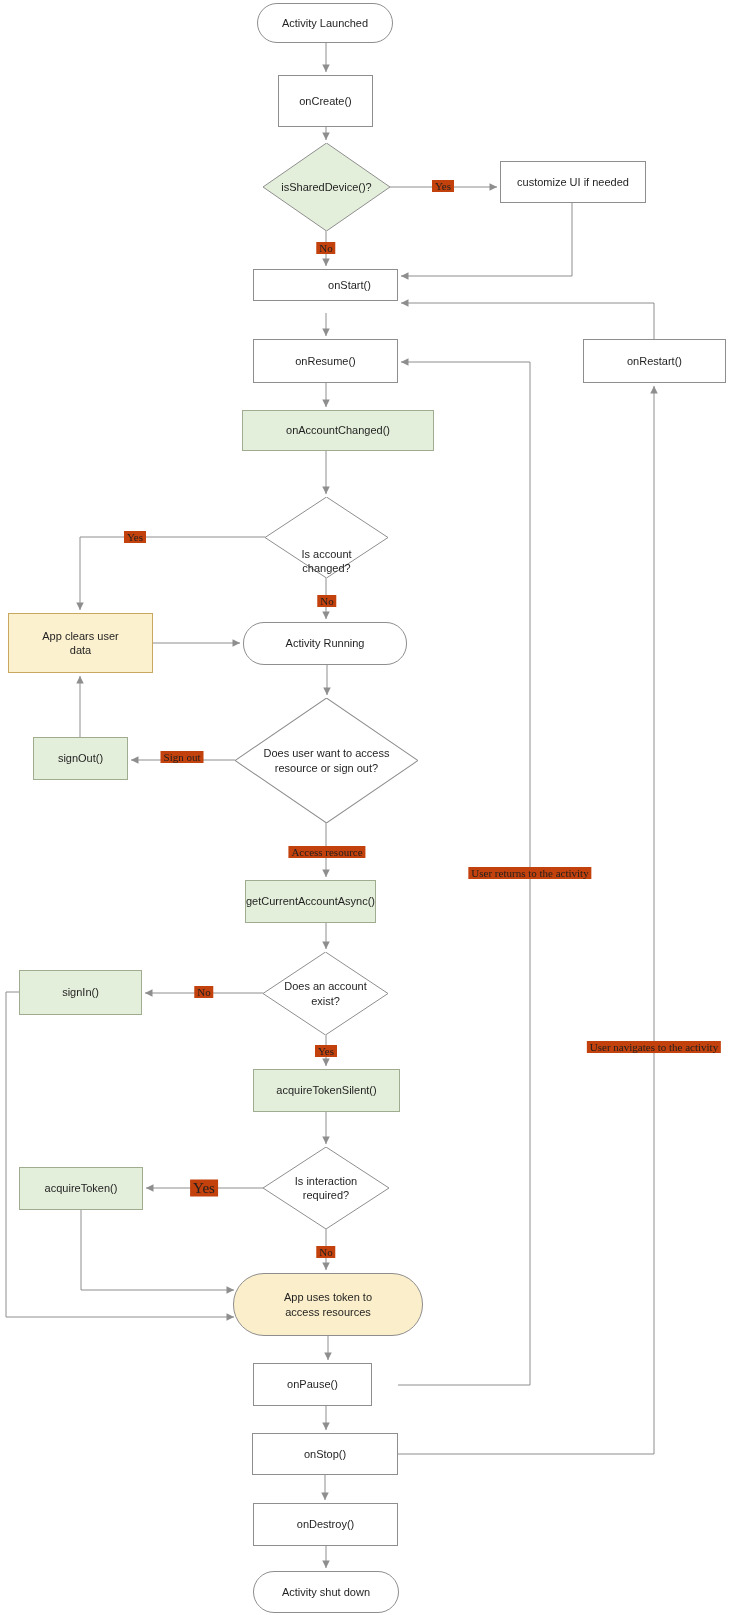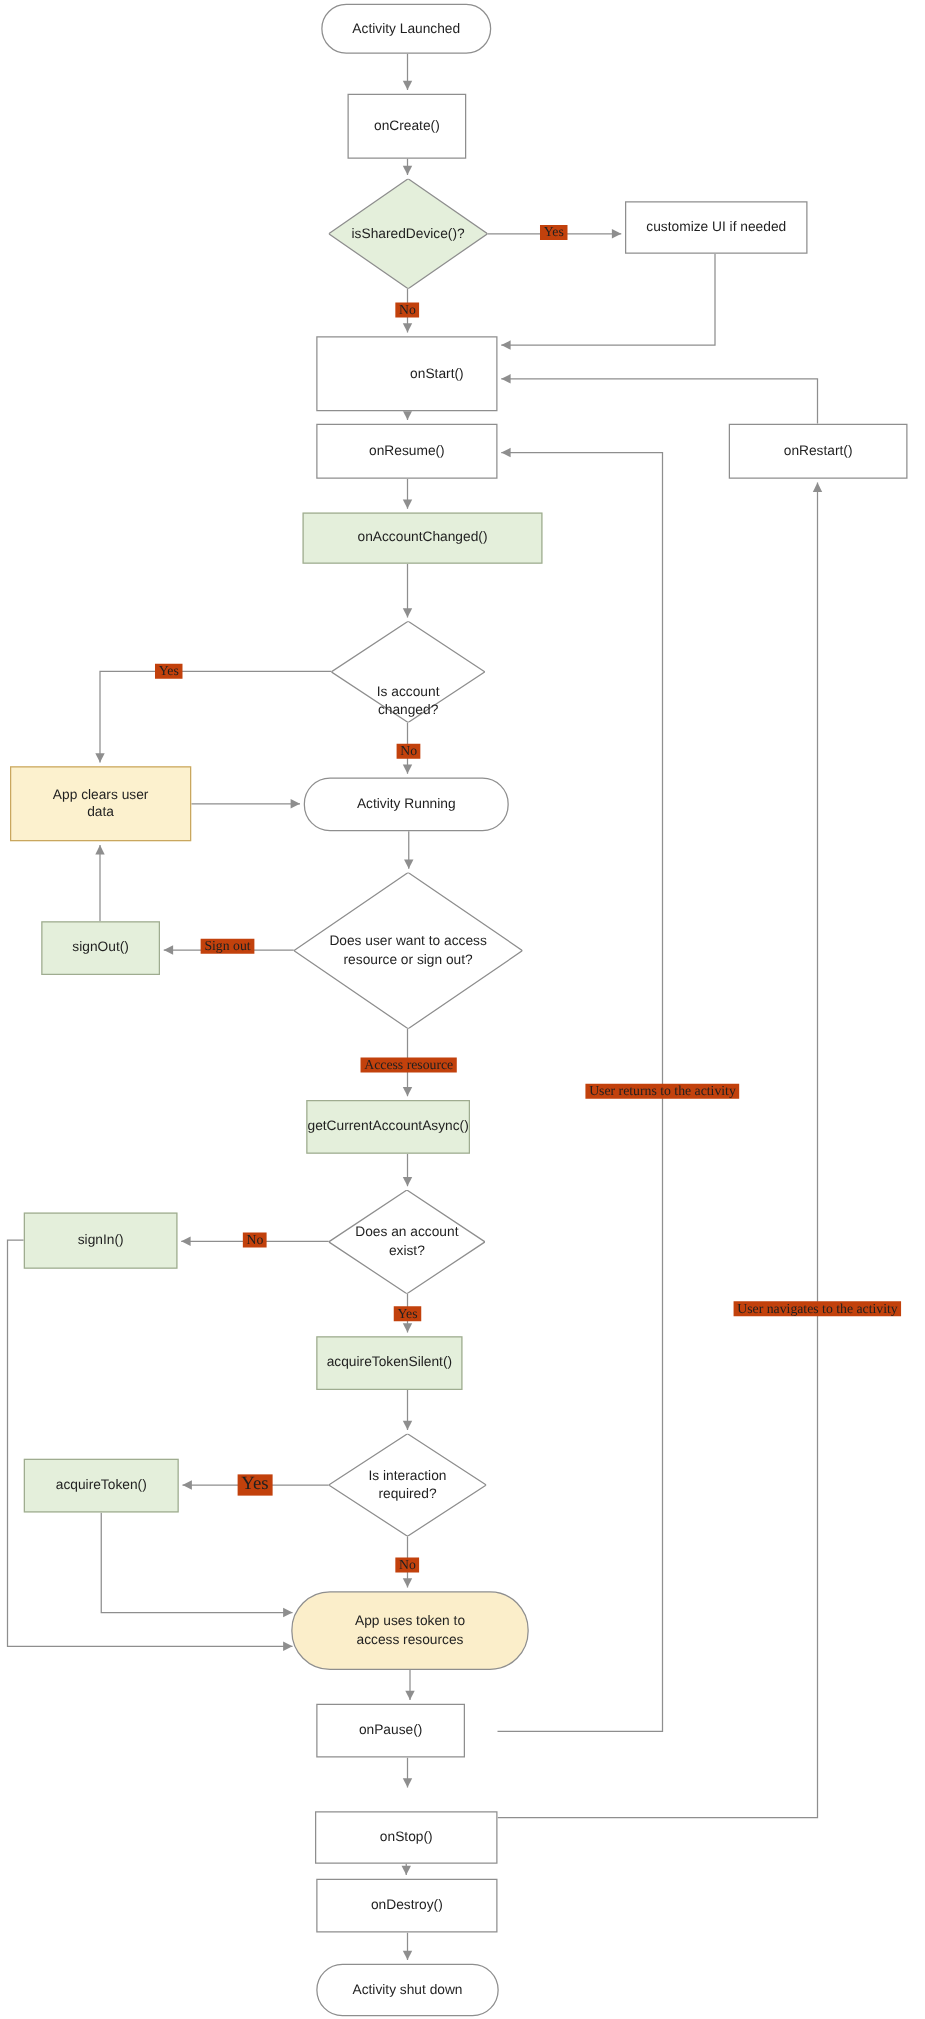--- a/index.html
+++ b/index.html
@@ -87,21 +87,21 @@
     <svg viewBox="0 0 100 100" preserveAspectRatio="none">
       <polygon points="50,0 100,50 50,100 0,50"></polygon>
     </svg>
     <span class="nl" style="max-width:110px;">isSharedDevice()?</span>
   </div>
 
   <div class="node rect" style="left:500px;top:161px;width:146px;height:42px;">
     <span class="nl">customize UI if needed</span>
   </div>
 
-  <div class="node rect" style="left:253px;top:269px;width:145px;height:60px;padding-left:48px;">
+  <div class="node rect" style="left:253px;top:269px;width:145px;height:32px;padding-left:48px;">
     <span class="nl">onStart()</span>
   </div>
 
   <div class="node rect" style="left:253px;top:339px;width:145px;height:44px;">
     <span class="nl">onResume()</span>
   </div>
 
   <div class="node rect" style="left:583px;top:339px;width:143px;height:44px;">
     <span class="nl">onRestart()</span>
   </div>
@@ -144,21 +144,21 @@
     <span class="nl">signIn()</span>
   </div>
 
   <div class="node diamond white" style="left:263px;top:952px;width:125px;height:83px;">
     <svg viewBox="0 0 100 100" preserveAspectRatio="none">
       <polygon points="50,0 100,50 50,100 0,50"></polygon>
     </svg>
     <span class="nl" style="max-width:110px;">Does an account exist?</span>
   </div>
 
-  <div class="node rect green" style="left:253px;top:1069px;width:117px;height:43px;">
+  <div class="node rect green" style="left:253px;top:1069px;width:147px;height:43px;">
     <span class="nl">acquireTokenSilent()</span>
   </div>
 
   <div class="node rect green" style="left:19px;top:1167px;width:124px;height:43px;">
     <span class="nl">acquireToken()</span>
   </div>
 
   <div class="node diamond white" style="left:263px;top:1147px;width:126px;height:82px;text-align:center;">
     <svg viewBox="0 0 100 100" preserveAspectRatio="none">
       <polygon points="50,0 100,50 50,100 0,50"></polygon>
@@ -167,21 +167,21 @@
   </div>
 
   <div class="node stadium orange" style="left:233px;top:1273px;width:190px;height:63px;border-radius:31px;">
     <span class="nl" style="max-width:125px;">App uses token to access resources</span>
   </div>
 
   <div class="node rect" style="left:253px;top:1363px;width:119px;height:43px;">
     <span class="nl">onPause()</span>
   </div>
 
-  <div class="node rect" style="left:252px;top:1433px;width:146px;height:42px;margin-top:16px;">
+  <div class="node rect" style="left:252px;top:1433px;width:146px;height:42px;">
     <span class="nl">onStop()</span>
   </div>
 
   <div class="node rect" style="left:253px;top:1503px;width:145px;height:43px;">
     <span class="nl">onDestroy()</span>
   </div>
 
   <div class="node stadium" style="left:253px;top:1571px;width:146px;height:42px;border-radius:21px;">
     <span class="nl">Activity shut down</span>
   </div>

